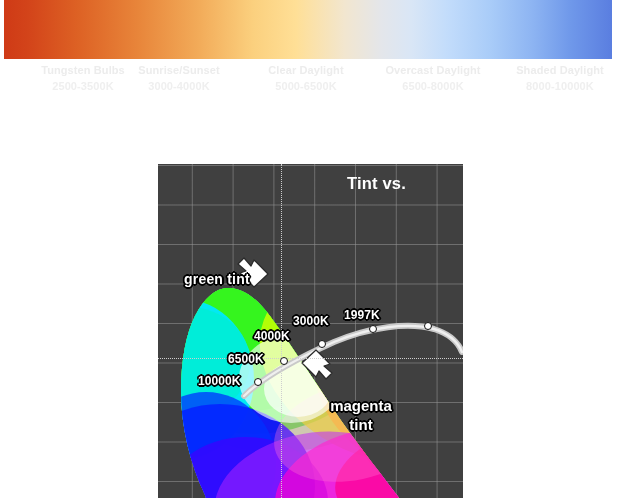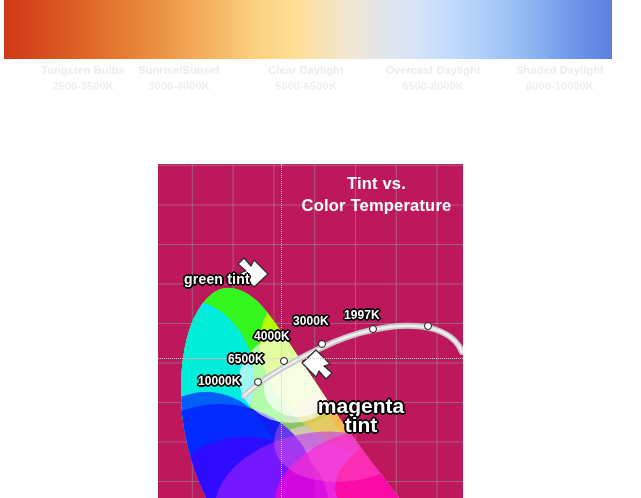--- a/index.html
+++ b/index.html
@@ -70,21 +70,21 @@
     color: #efefef;
   }
 
   
   #cie-figure {
     position: absolute;
     left: 158px;
     top: 164px;
     width: 305px;
     height: 334px;
-    background: #be185d;
+    background: #404040;
     overflow: hidden;
   }
   #cie-grid {
     position: absolute;
     inset: 0;
     background-image:
       linear-gradient(to right, rgba(150,150,150,0.55) 1px, transparent 1px),
       linear-gradient(to bottom, rgba(150,150,150,0.55) 1px, transparent 1px);
     background-size: 40.8px 39.5px;
     background-position: -7px 1px;
@@ -143,21 +143,21 @@
     left: 26px;
     top: 107px;
     font-size: 14px;
     letter-spacing: 0.2px;
   }
   #magenta-tint-label {
     left: 155px;
     top: 232px;
     width: 96px;
     text-align: center;
-    font-size: 21px;
+    font-size: 15px;
     line-height: 19px;
     white-space: normal;
   }
   .temp-label {
     font-size: 12px;
     letter-spacing: 0.1px;
   }
 
   .locus-dot {
     position: absolute;
@@ -272,21 +272,20 @@
     <g>
       <path d="M 158,186 L 172,200 L 166,202 L 174,209 L 168,215 L 161,207 L 158,213 L 144,199 Z" fill="#ffffff" stroke="#2a2a2a" stroke-width="1.2" stroke-linejoin="round" transform="rotate(0 158 200)"></path>
     </g>
   </svg>
 
   <div class="dotted-line" id="dotted-vertical"></div>
   <div class="dotted-line" id="dotted-horizontal"></div>
 
   <div id="figure-title">
     <span>Tint vs.</span><br>
-    <span>Color Temperature</span>
   </div>
 
   <div class="outlined" id="green-tint-label">green tint</div>
 
   <div class="outlined" id="magenta-tint-label">
     <span>magenta</span><br>
     <span>tint</span>
   </div>
 
   <div class="locus-dot" style="left:96px; top:214px;"></div>

